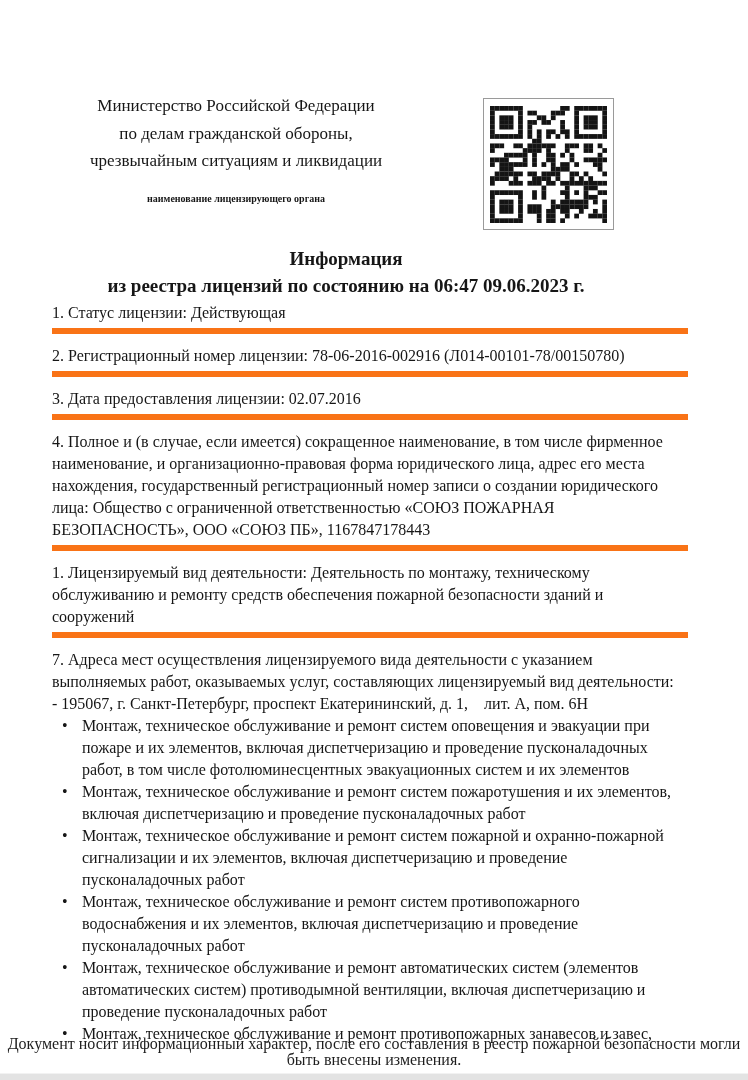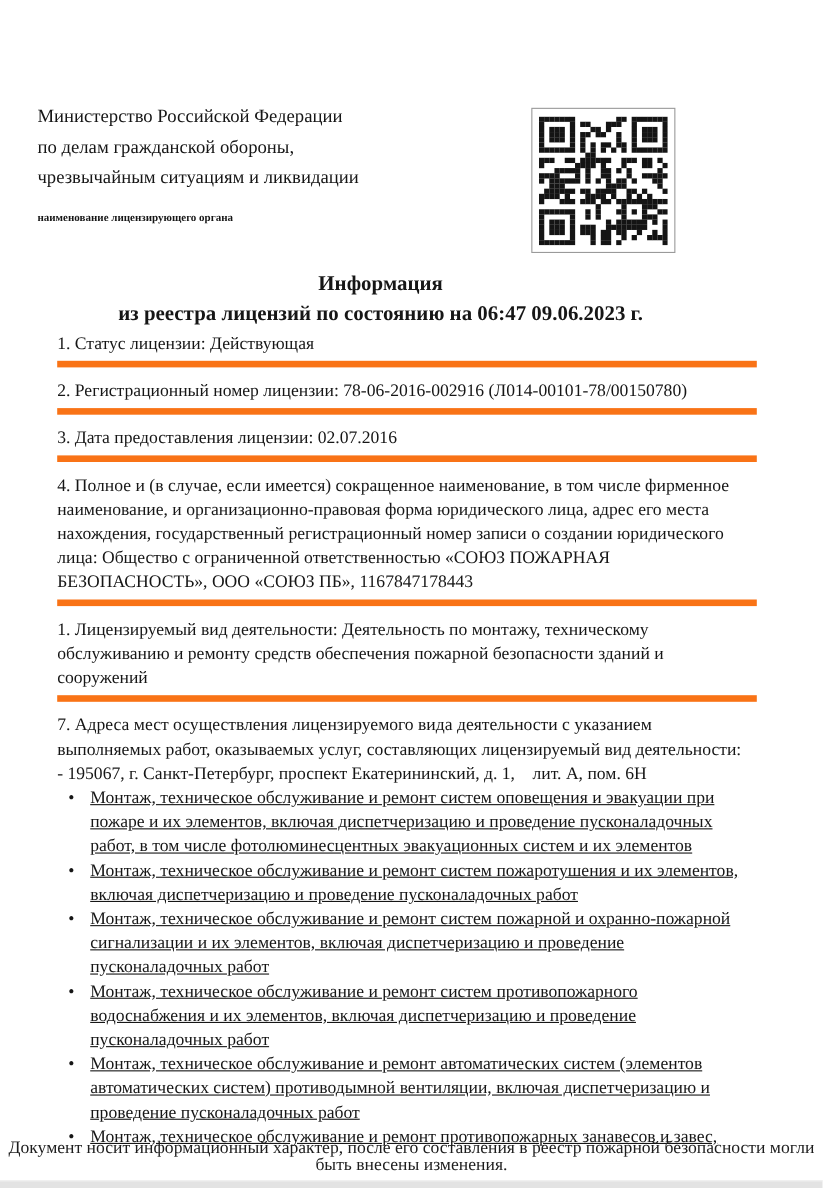--- a/index.html
+++ b/index.html
@@ -6,22 +6,22 @@
   .page{
     position:relative;
     width:748px;height:1080px;
     background:#ffffff;
     overflow:hidden;
     font-family:"Liberation Serif","DejaVu Serif",serif;
     color:#161616;
   }
   
   .issuer{
-    position:absolute;top:92px;left:34px;width:356px;
-    font-size:17px;line-height:27.5px;
+    position:absolute;top:92px;left:58px;width:356px;
+    text-align:center;font-size:17px;line-height:27.5px;
   }
   .issuer-caption{font-size:10px;line-height:21px;margin-top:13px;font-weight:bold;}
   
   .qr-box{
     position:absolute;left:483px;top:98px;width:131px;height:132px;
     border:1px solid #9a9a9a;background:#ffffff;
     display:flex;align-items:center;justify-content:center;box-sizing:border-box;
   }
   
   .doc-title{
@@ -33,21 +33,21 @@
     position:absolute;top:302px;left:52px;width:636px;
     font-size:16px;line-height:22px;
   }
   .field{margin:0 0 11px 0;padding:0 0 4px 0;}
   .ruled{border-bottom:6px solid #f97316;}
   .plain{margin-bottom:0;padding-bottom:0;}
   .address{white-space:pre-wrap;}
   .bullets{margin:0;padding:0;}
   .bullet{display:flex;align-items:flex-start;}
   .bullet .dot{flex:0 0 20px;padding-left:10px;box-sizing:content-box;text-align:left;}
-  .bullet .btxt{flex:1;text-decoration:underline;}
+  .bullet .btxt{flex:1;}
   
   .footer-note{
     position:absolute;left:0;bottom:12px;width:748px;
     text-align:center;font-size:16px;line-height:16px;color:#1d1d1d;
   }
   .bottom-bar{
     position:absolute;left:0;bottom:0;width:748px;height:7px;
     background:#e3e3e3;border-top:1px solid #f2f2f2;box-sizing:border-box;
   }
 </style>

